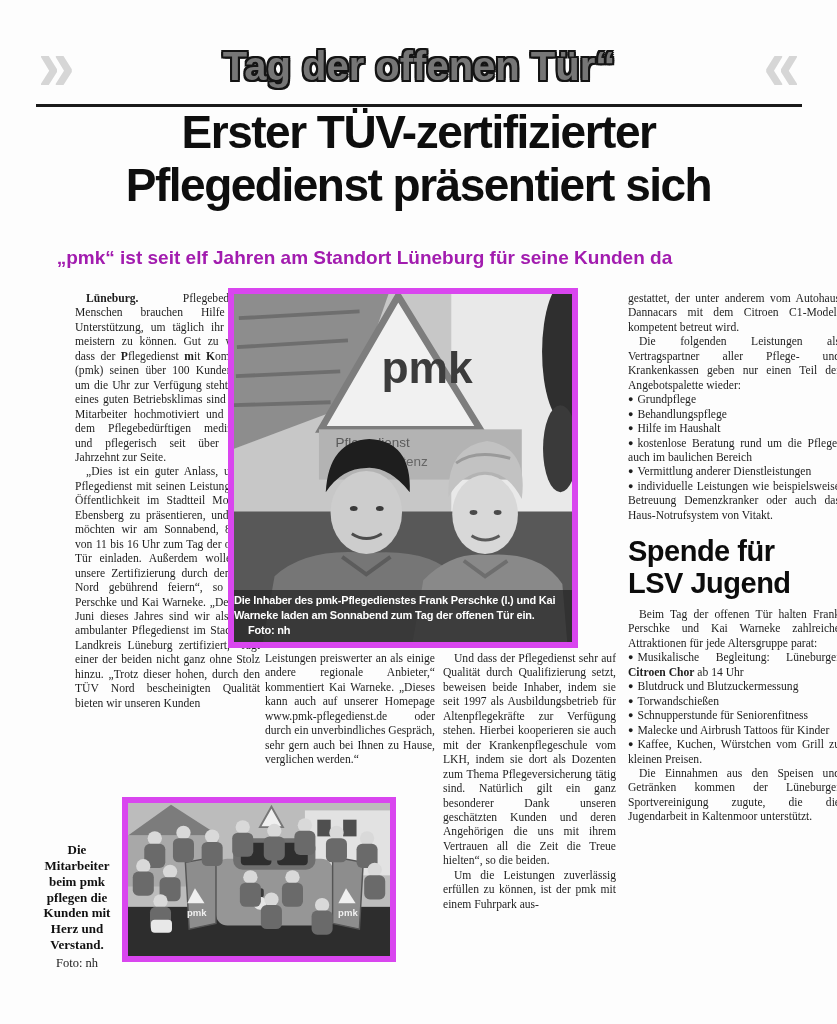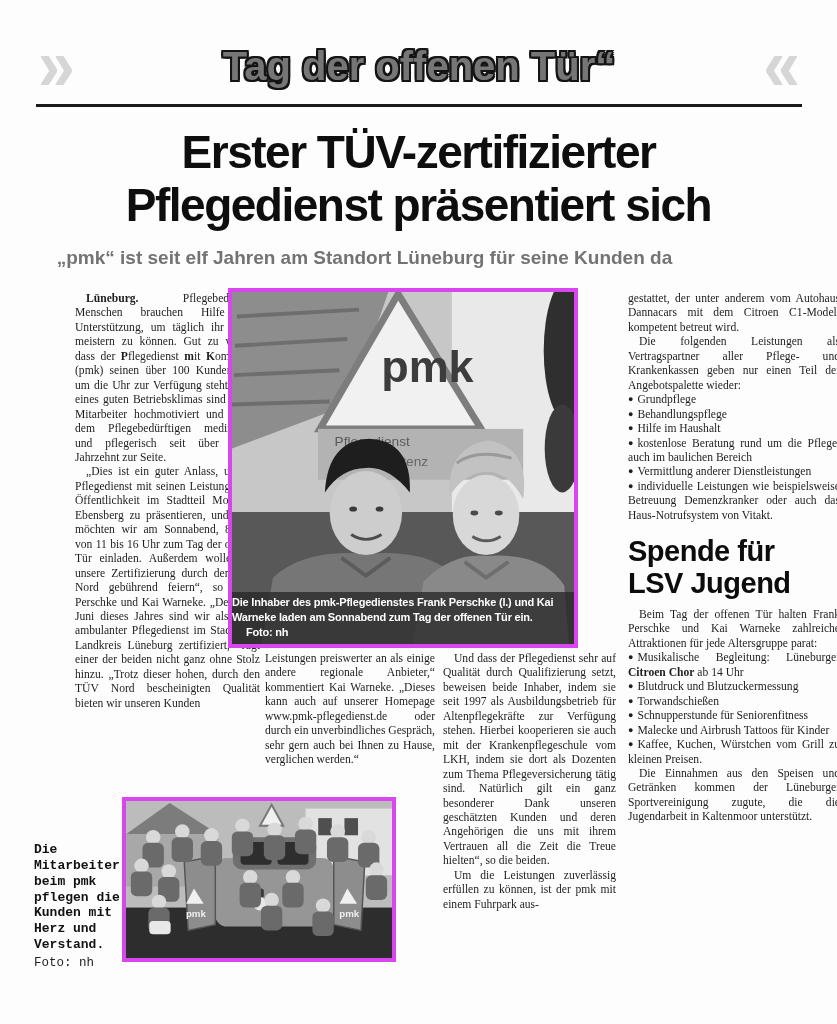--- a/index.html
+++ b/index.html
@@ -12,55 +12,55 @@
   .chevron{font-family:"Liberation Sans",sans-serif;font-weight:bold;font-size:66px;
            color:#d6d6d6;line-height:1;transform:scaleY(1.12);}
   .banner-title{font-family:"Liberation Sans",sans-serif;font-weight:bold;font-size:40px;
            color:#767676;letter-spacing:0px;line-height:1;padding-top:4px;
            text-shadow:-2px -2px 0 #141414,2px -2px 0 #141414,-2px 2px 0 #141414,
                         2px 2px 0 #141414,-2px 0 0 #141414,2px 0 0 #141414,
                         0 -2px 0 #141414,0 2px 0 #141414;}
   .rule{position:absolute;top:104px;left:36px;width:766px;border-top:3px solid #1a1a1a;}
 
   
-  .headline{position:absolute;top:126px;left:0;width:837px;text-align:center;
+  .headline{position:absolute;top:106px;left:0;width:837px;text-align:center;
             font-family:"Liberation Sans",sans-serif;font-weight:bold;font-size:46px;
             line-height:1.16;color:#0e0e0e;letter-spacing:-1.5px;}
   .subhead{position:absolute;top:247px;left:0;width:729px;text-align:center;
-           font-family:"Liberation Sans",sans-serif;font-weight:bold;font-size:19px;color:#737373;}
+           font-family:"Liberation Sans",sans-serif;font-weight:bold;font-size:19px;color:#a21caf;}
 
   
   .col{position:absolute;text-align:justify;font-size:11.6px;line-height:14.45px;color:#1d1d1d;overflow:hidden;margin-left:37px;}
   .col p{margin:0;}
   .col p.indent{text-indent:11px;}
   .b{font-weight:bold;}
   .col1{left:38px;top:292px;width:185px;height:506px;}
   .col2{left:228px;top:652px;width:170px;height:150px;}
   .col3{left:406px;top:652px;width:173px;height:312px;}
   .col4{left:591px;top:292px;width:212px;height:710px;}
   .bullet-item{margin:0;}
   .bullet-dot{display:inline-block;font-size:9px;margin-right:4px;position:relative;top:-1px;}
 
   .section-head{font-family:"Liberation Sans",sans-serif;font-weight:bold;font-size:29px;
                 line-height:1.1;letter-spacing:-0.5px;color:#0c0c0c;
                 text-align:left;margin:13px 0 8px;}
 
   
-  .photo{position:absolute;border:4px solid #d946ef;box-sizing:border-box;background:#bdbdbd;}
+  .photo{position:absolute;border:6px solid #d946ef;box-sizing:border-box;background:#bdbdbd;}
   .photo-main{left:228px;top:288px;width:350px;height:360px;z-index:1;}
   .photo-staff{left:122px;top:797px;width:274px;height:165px;z-index:2;}
   .photo svg{display:block;width:100%;height:100%;}
   .main-caption{position:absolute;left:0;right:0;bottom:0;background:rgba(40,40,40,0.78);
                 color:#fff;font-family:"Liberation Sans",sans-serif;font-weight:bold;
                 font-size:11px;line-height:1.35;padding:3px 0 4px;letter-spacing:-0.2px;
                 text-align:left;}
   .main-caption .credit{margin-left:14px;white-space:nowrap;}
 
-  .staff-caption{position:absolute;left:34px;top:842px;width:86px;text-align:left;
-                 font-family:Liberation Mono, monospace;font-weight:bold;font-size:13px;
+  .staff-caption{position:absolute;left:34px;top:842px;width:86px;text-align:center;
+                 font-family:Liberation Serif, serif;font-weight:bold;font-size:13px;
                  line-height:1.22;color:#111;z-index:2;}
   .staff-credit{display:block;font-weight:normal;font-size:12.5px;margin-top:3px;color:#222;}
 </style>
 </head>
 <body>
 
 <div class="page">
 
   <div class="banner">
     <span class="chevron">»</span>

